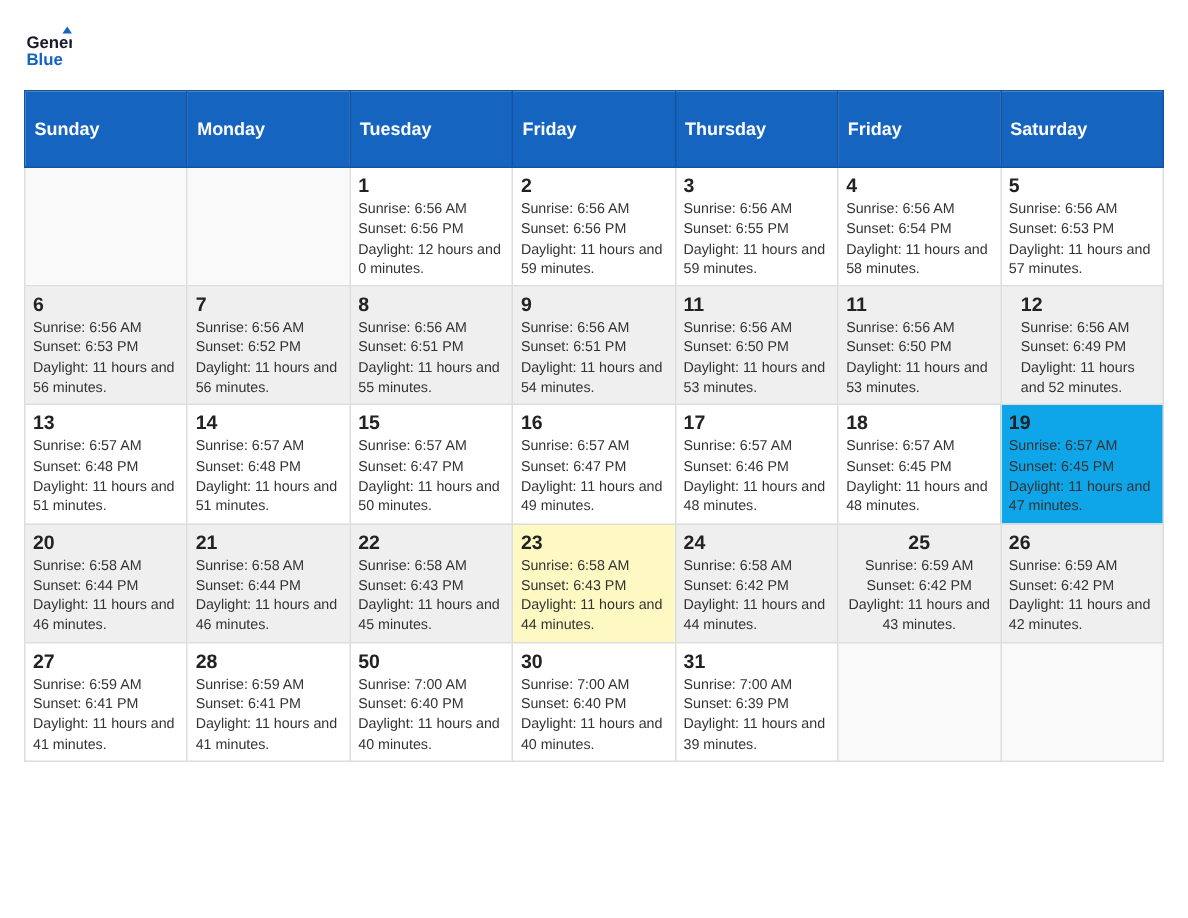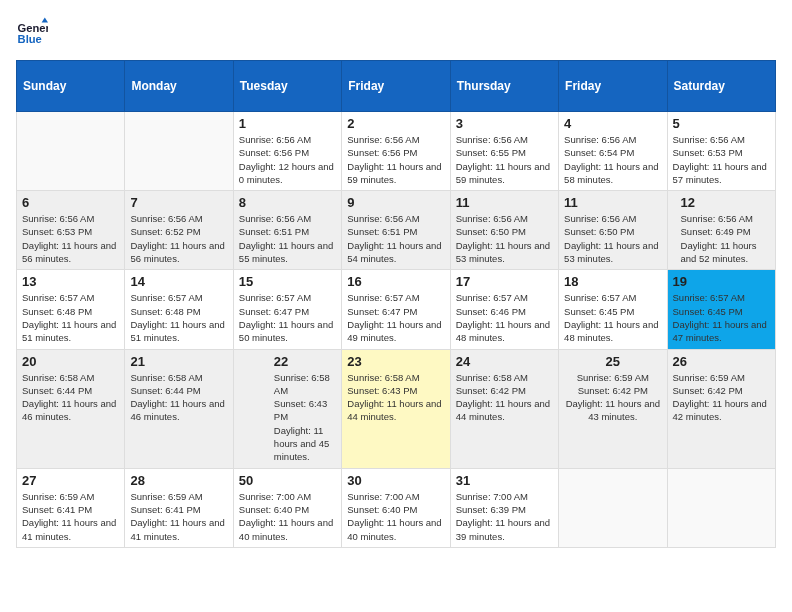--- a/index.html
+++ b/index.html
@@ -218,21 +218,21 @@
       </tr>
       <tr>
         <td style="background: rgb(239, 239, 239);">
           <span class="day-num">20</span>
           <div class="day-info">Sunrise: 6:58 AM<br>Sunset: 6:44 PM<br>Daylight: 11 hours and 46 minutes.</div>
         </td>
         <td style="background: rgb(239, 239, 239);">
           <span class="day-num">21</span>
           <div class="day-info">Sunrise: 6:58 AM<br>Sunset: 6:44 PM<br>Daylight: 11 hours and 46 minutes.</div>
         </td>
-        <td style="background: rgb(239, 239, 239); padding-left: 40px;">
+        <td style="background: rgb(239, 239, 239);">
           <span class="day-num">22</span>
           <div class="day-info">Sunrise: 6:58 AM<br>Sunset: 6:43 PM<br>Daylight: 11 hours and 45 minutes.</div>
         </td>
         <td style="background: #fef9c3;">
           <span class="day-num">23</span>
           <div class="day-info">Sunrise: 6:58 AM<br>Sunset: 6:43 PM<br>Daylight: 11 hours and 44 minutes.</div>
         </td>
         <td style="background: rgb(239, 239, 239);">
           <span class="day-num">24</span>
           <div class="day-info">Sunrise: 6:58 AM<br>Sunset: 6:42 PM<br>Daylight: 11 hours and 44 minutes.</div>

